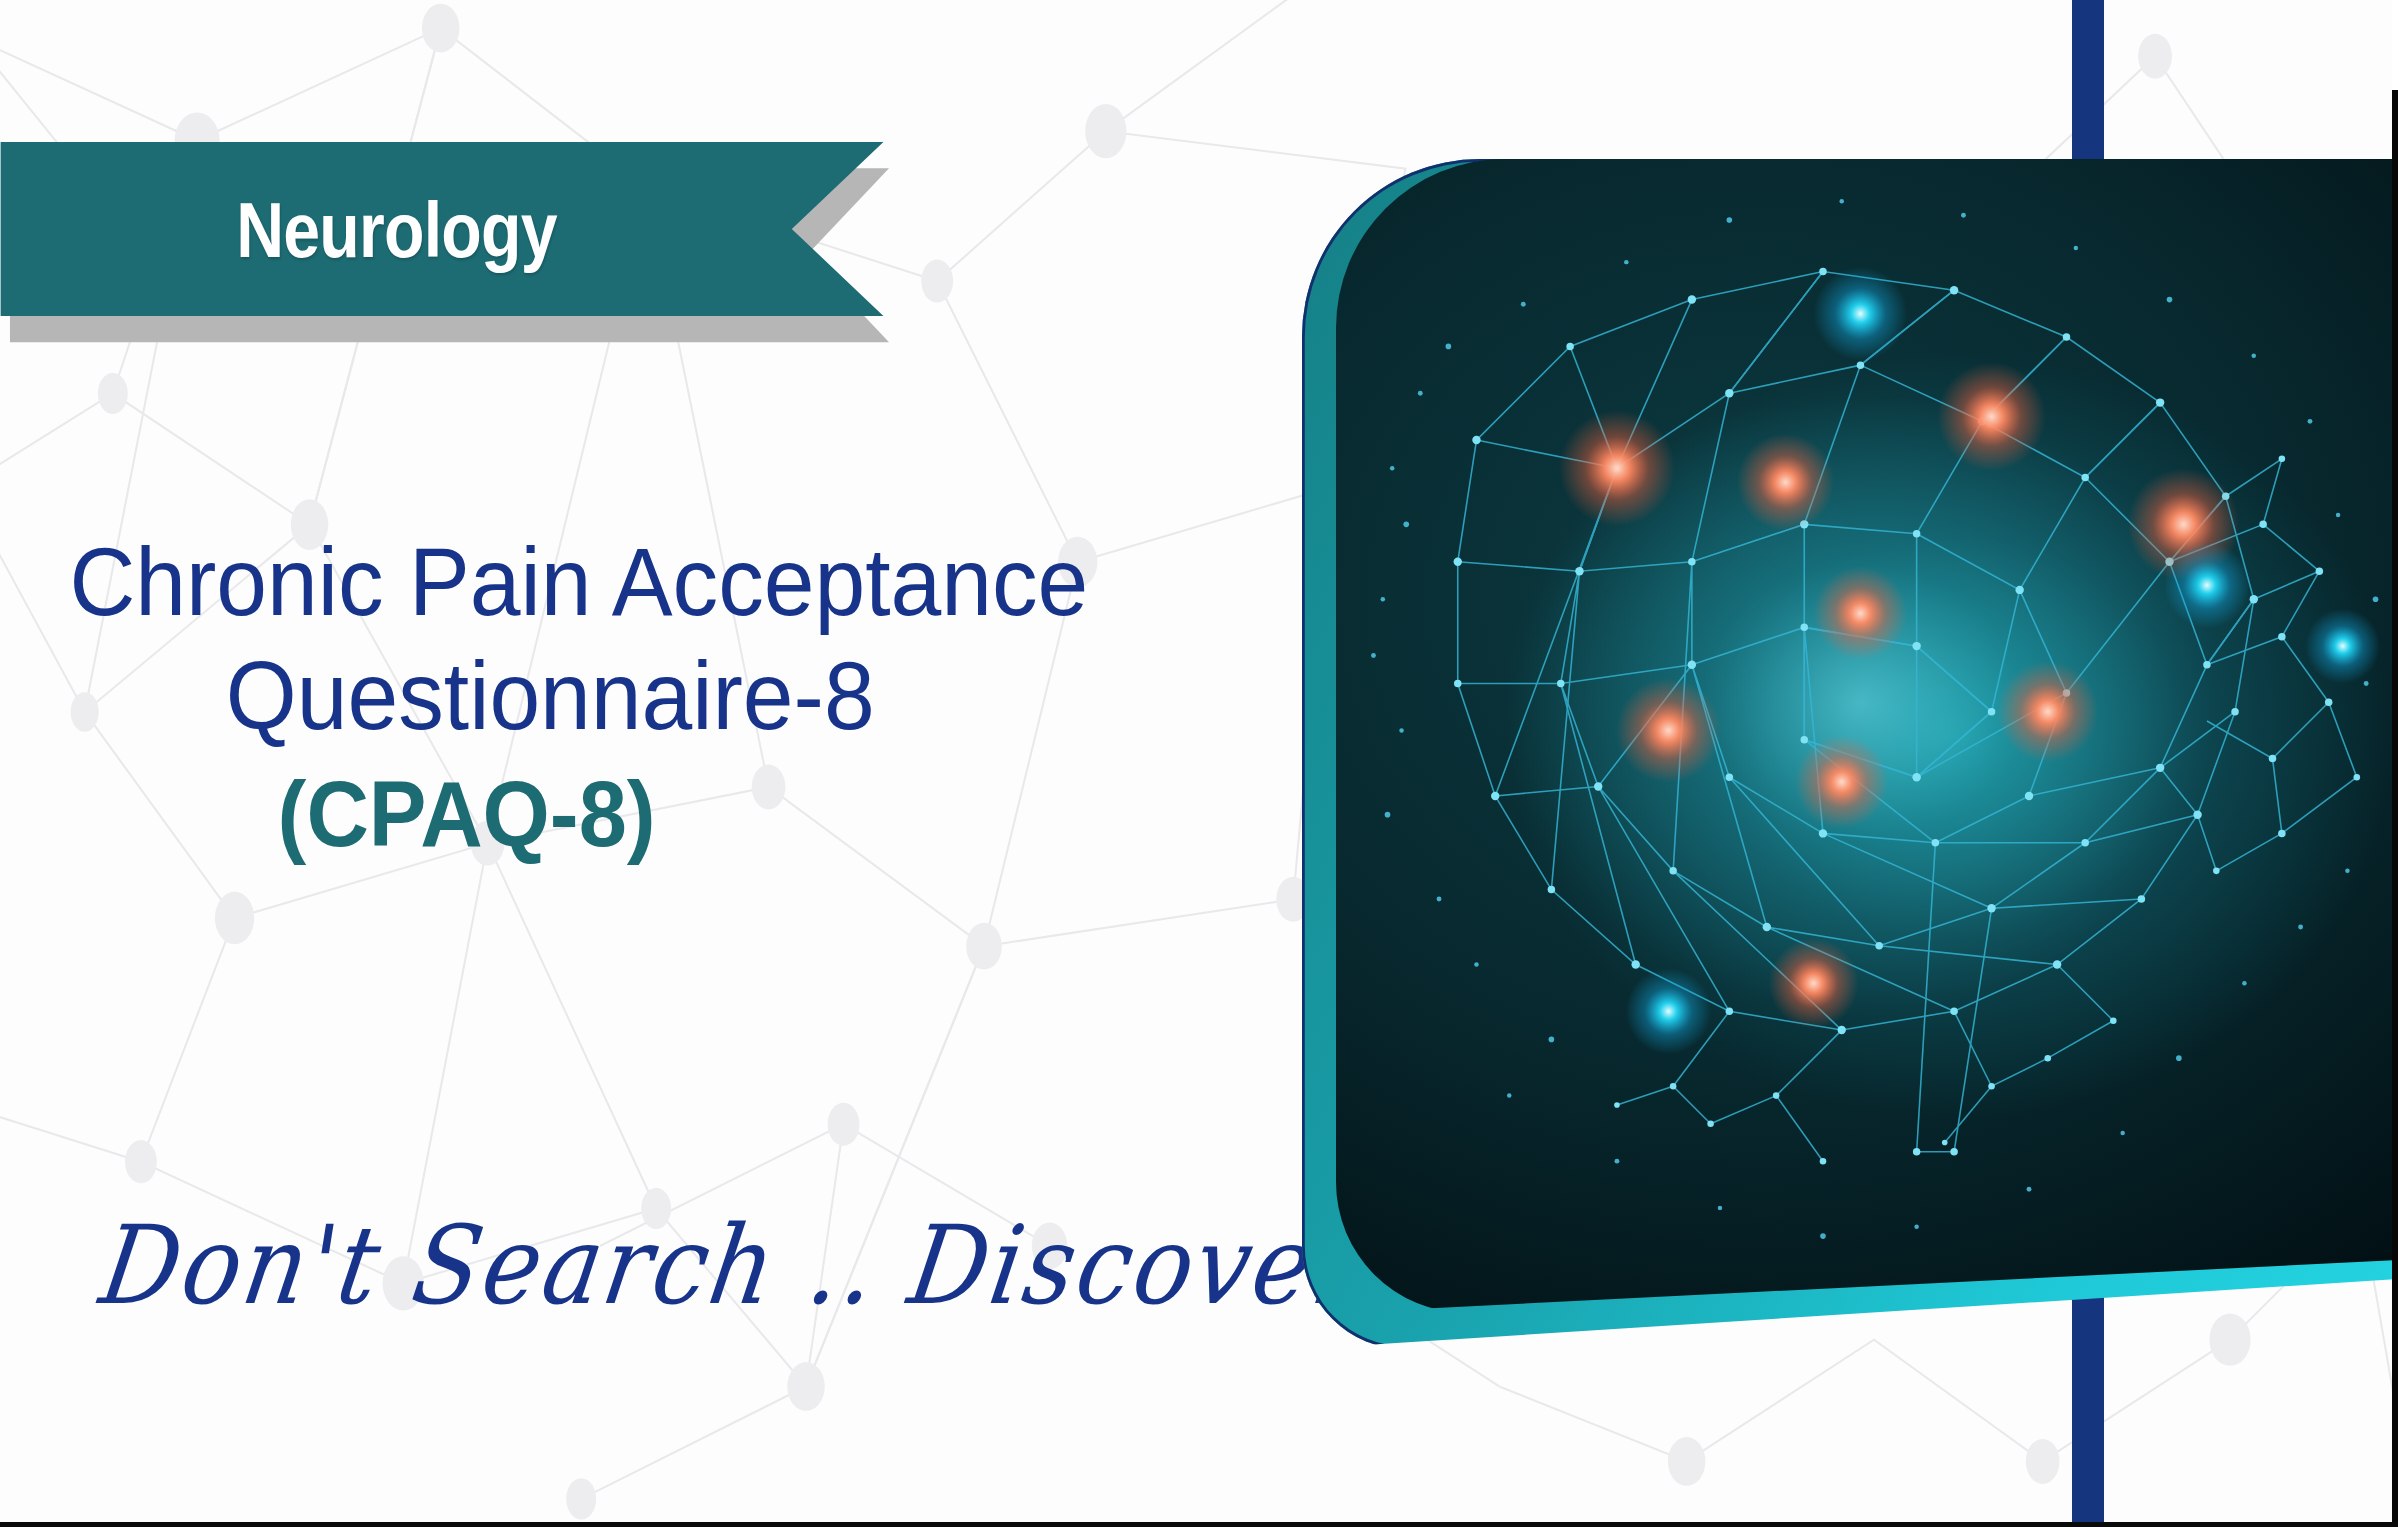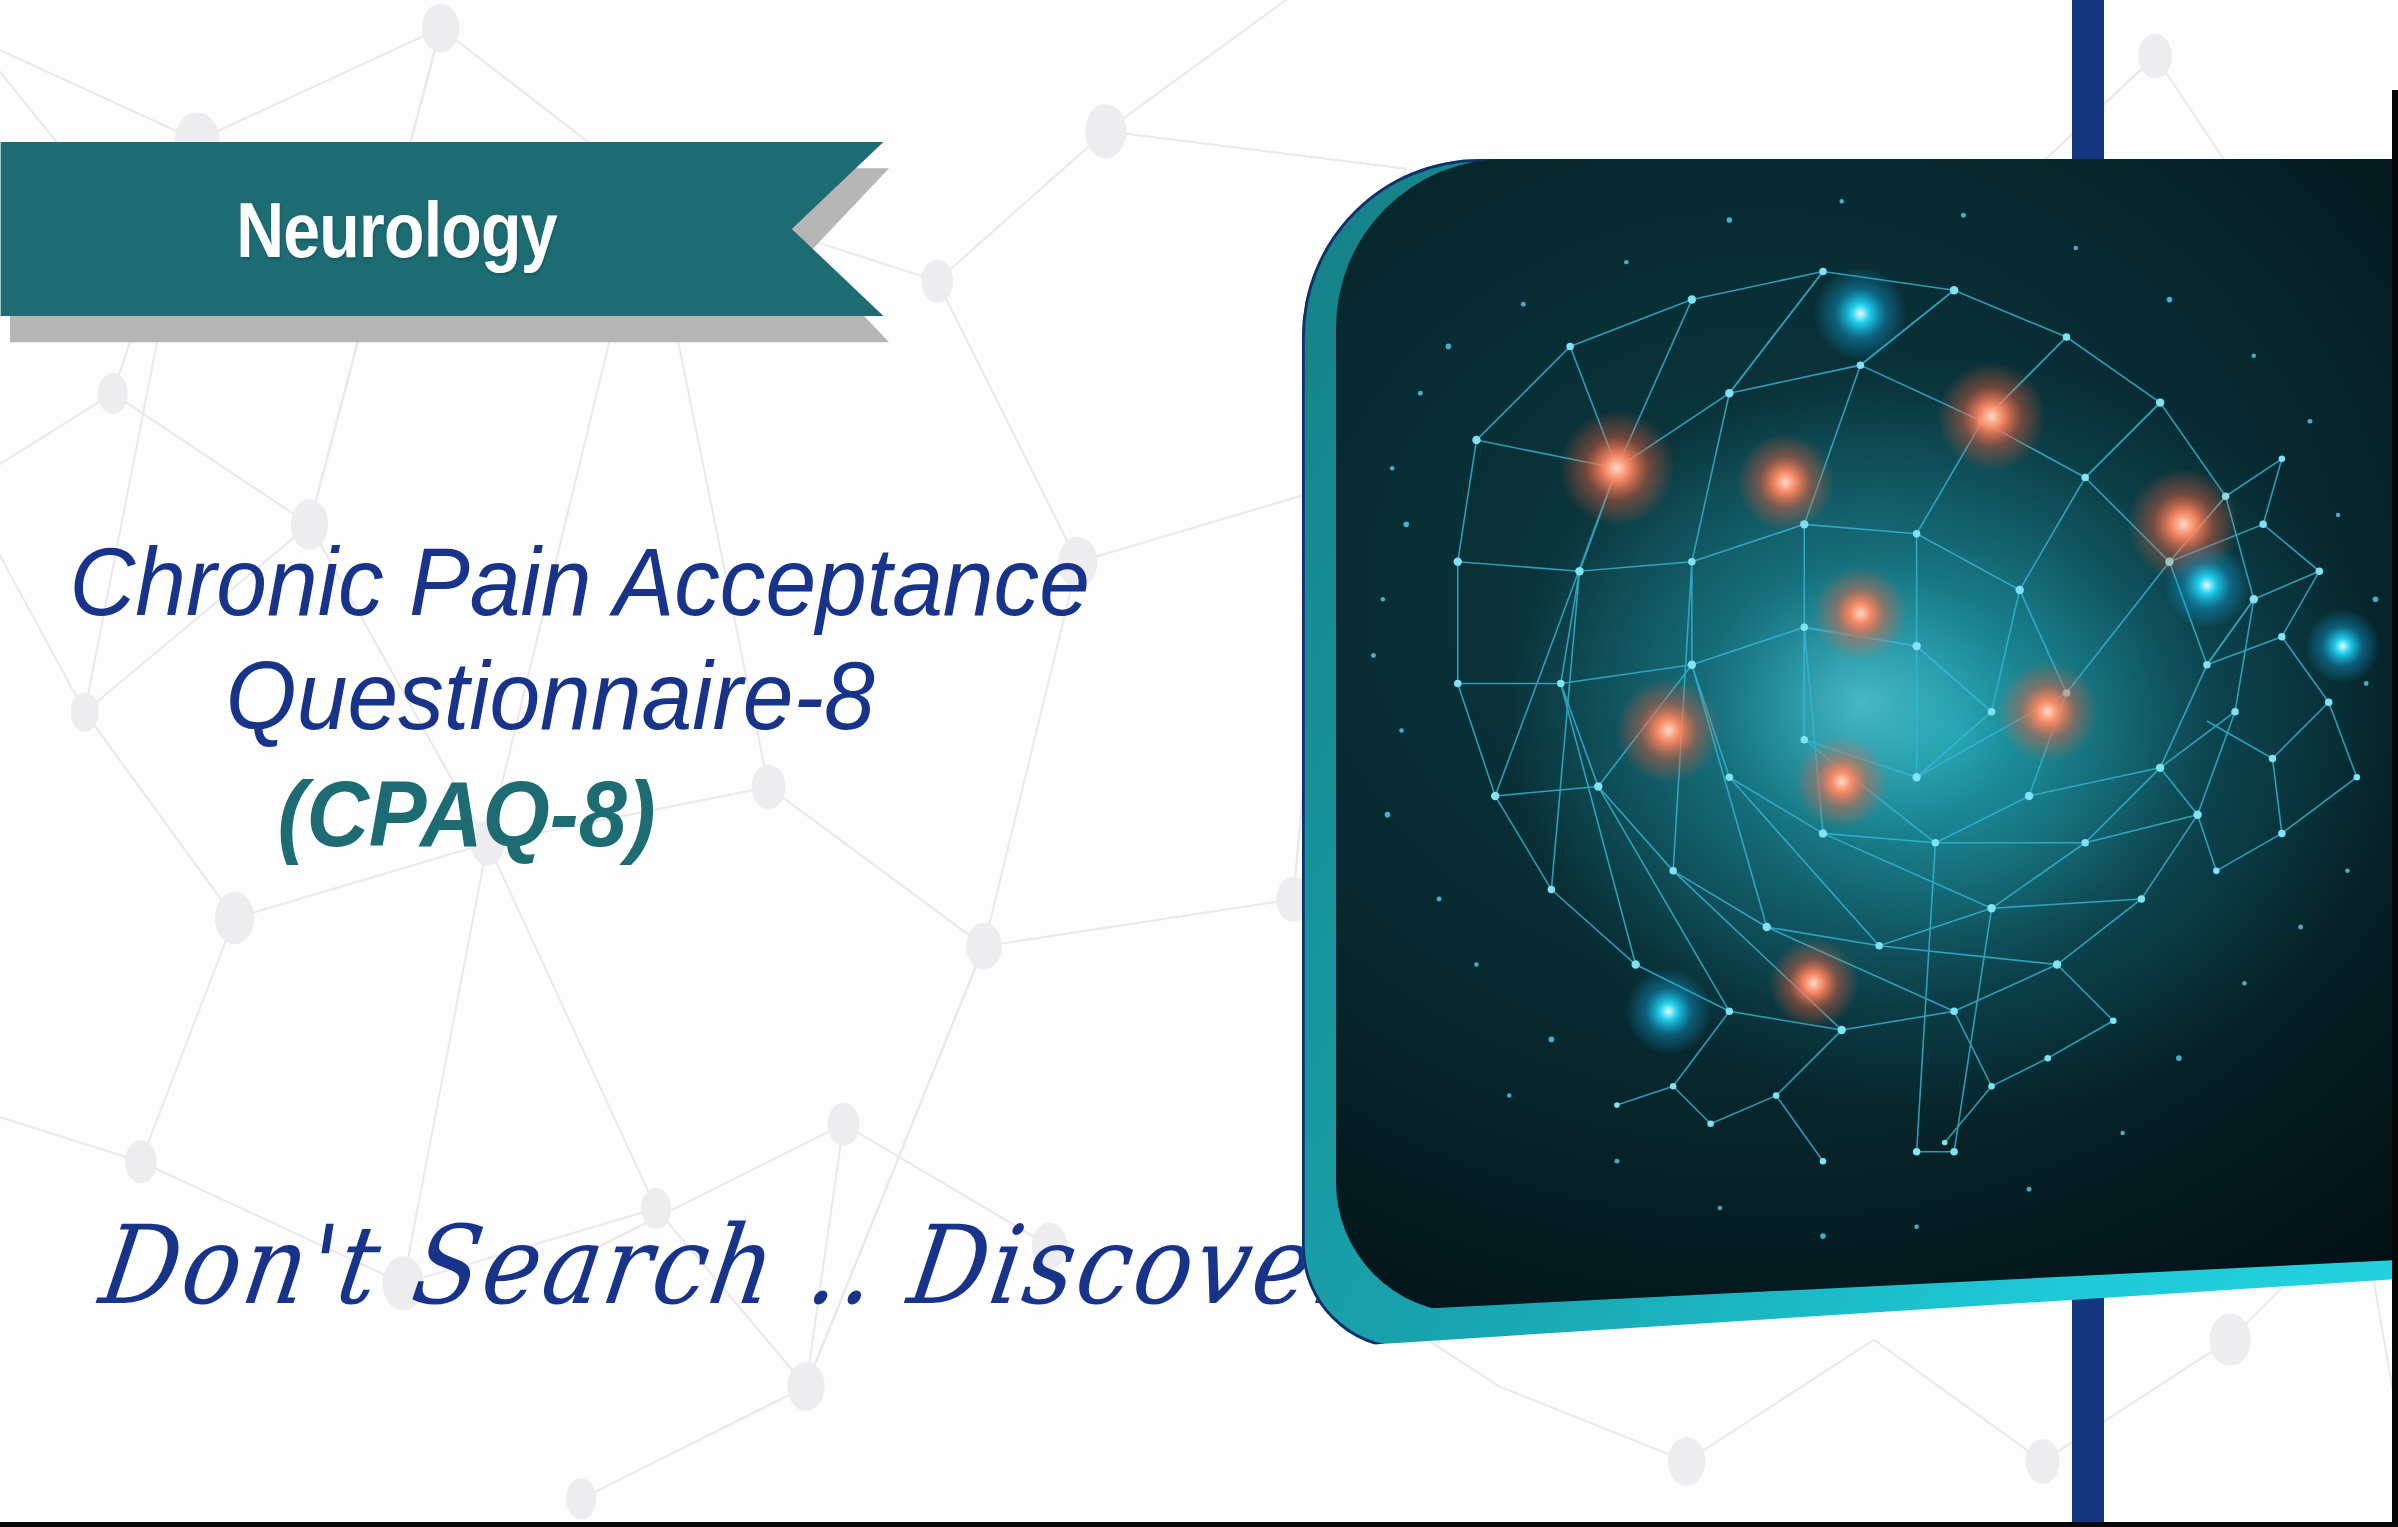--- a/index.html
+++ b/index.html
@@ -51,21 +51,20 @@
     z-index:3;
   }
 
   
   #title-block {
     position:absolute;
     left:0; top:525px;
     width:1312px;
     z-index:5;
     text-align:center;
-    font-style:italic;
   }
   .title-line {
     color:#17348a;
     font-family:"Liberation Sans Narrow","Liberation Sans", sans-serif;
     font-size:97px;
     line-height:1.18;
     font-weight:400;
     letter-spacing:0px;
     white-space:nowrap;
     transform:scaleX(.94);

